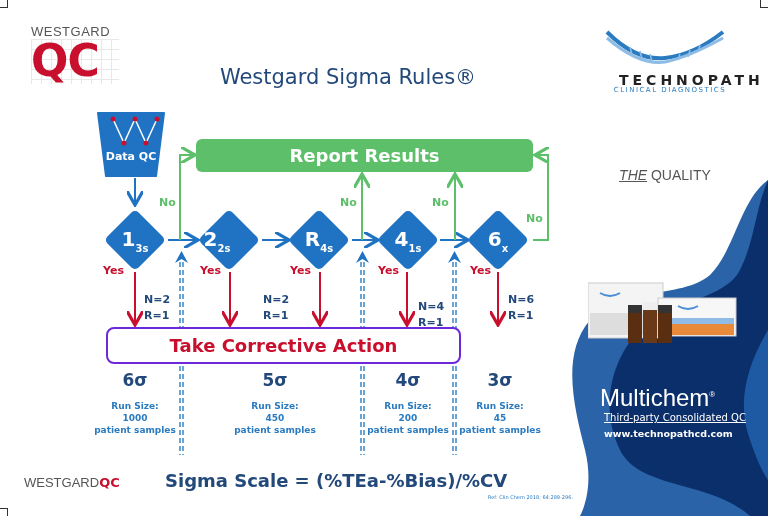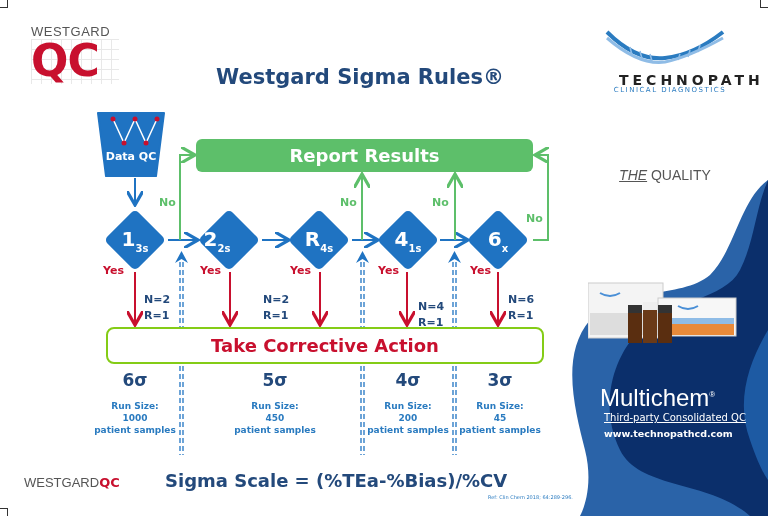--- a/index.html
+++ b/index.html
@@ -2,29 +2,29 @@
 <html><head>
 <meta charset="utf-8">
 <style>
   * { margin:0; padding:0; box-sizing:border-box; }
   body { width:768px; height:516px; background:#ffffff; position:relative; overflow:hidden; font-family:"DejaVu Sans", sans-serif; }
   .abs { position:absolute; }
   .crop { position:absolute; width:8px; height:8px; border-color:#333; border-style:solid; }
   
   .wg-word { left:31px; top:24px; font-family:"Liberation Sans", sans-serif; font-size:13px; letter-spacing:0.5px; color:#555; }
   .wg-qc { left:31px; top:39px; width:88px; height:45px; background-image:linear-gradient(#e8e8e8 1px, transparent 1px), linear-gradient(90deg, #e8e8e8 1px, transparent 1px); background-size:10px 10px; font-family:"DejaVu Sans", sans-serif; font-weight:900; font-size:44px; line-height:44px; color:#c8102e; letter-spacing:-1px; }
-  .title { left:180px; top:62px; width:360px; text-align:center; font-family:"DejaVu Sans", sans-serif; font-weight:bold; color:#23497b; font-size:21px; line-height:30px; }
+  .title { left:168px; top:62px; width:360px; text-align:center; font-family:"DejaVu Sans", sans-serif; font-weight:normal; color:#23497b; font-size:21px; line-height:30px; }
   
   .tp-name { left:600px; top:72px; width:140px; text-align:center; font-family:"DejaVu Sans", sans-serif; font-weight:bold; font-size:14px; letter-spacing:4px; color:#222;margin-left:19px; }
   .tp-sub { left:600px; top:86px; width:140px; text-align:center; font-family:"DejaVu Sans", sans-serif; font-size:7px; letter-spacing:1.5px; color:#2a7bc0; }
   .qc-company { left:575px; top:165px; width:180px; text-align:center; font-family:"Liberation Sans", sans-serif; font-size:14px; color:#555; line-height:20px; }
   .qc-company u { font-style:italic; }
   
   .report { left:196px; top:139px; width:337px; height:33px; background:#5dbf6a; border-radius:6px; color:#fff; font-weight:bold; font-size:18px; text-align:center; line-height:33px; }
-  .corrective { left:106px; top:327px; width:438px; height:37px; border:2px solid #84cc16; border-radius:8px; background:#fff; color:#c8102e; font-weight:bold; font-size:18px; text-align:center; line-height:33px; }
+  .corrective { left:106px; top:327px; width:355px; height:37px; border:2px solid #6d28d9; border-radius:8px; background:#fff; color:#c8102e; font-weight:bold; font-size:18px; text-align:center; line-height:33px; }
   .dataqc-label { left:97px; top:150px; width:68px; text-align:center; color:#fff; font-weight:bold; font-size:11px; }
   .dlabel { color:#fff; font-weight:bold; font-size:20px; text-align:center; width:60px; }
   .dlabel sub { font-size:10px; vertical-align:-6px; }
   .yes { color:#c8102e; font-weight:bold; font-size:11px; }
   .no { color:#5dbf6a; font-weight:bold; font-size:11px; }
   .nr { color:#23497b; font-weight:bold; font-size:11px; line-height:16px; text-align:left; }
   .sigma { color:#23497b; font-weight:bold; font-size:17px; text-align:center; width:80px; }
   .runsize { color:#2a7bc0; font-weight:bold; font-size:9px; line-height:12px; text-align:center; width:90px; }
   .formula { left:165px; top:470px; color:#23497b; font-weight:bold; font-size:18px; }
   .wg-bottom { left:24px; top:475px; font-family:"Liberation Sans", sans-serif; font-size:13px; color:#555; }

